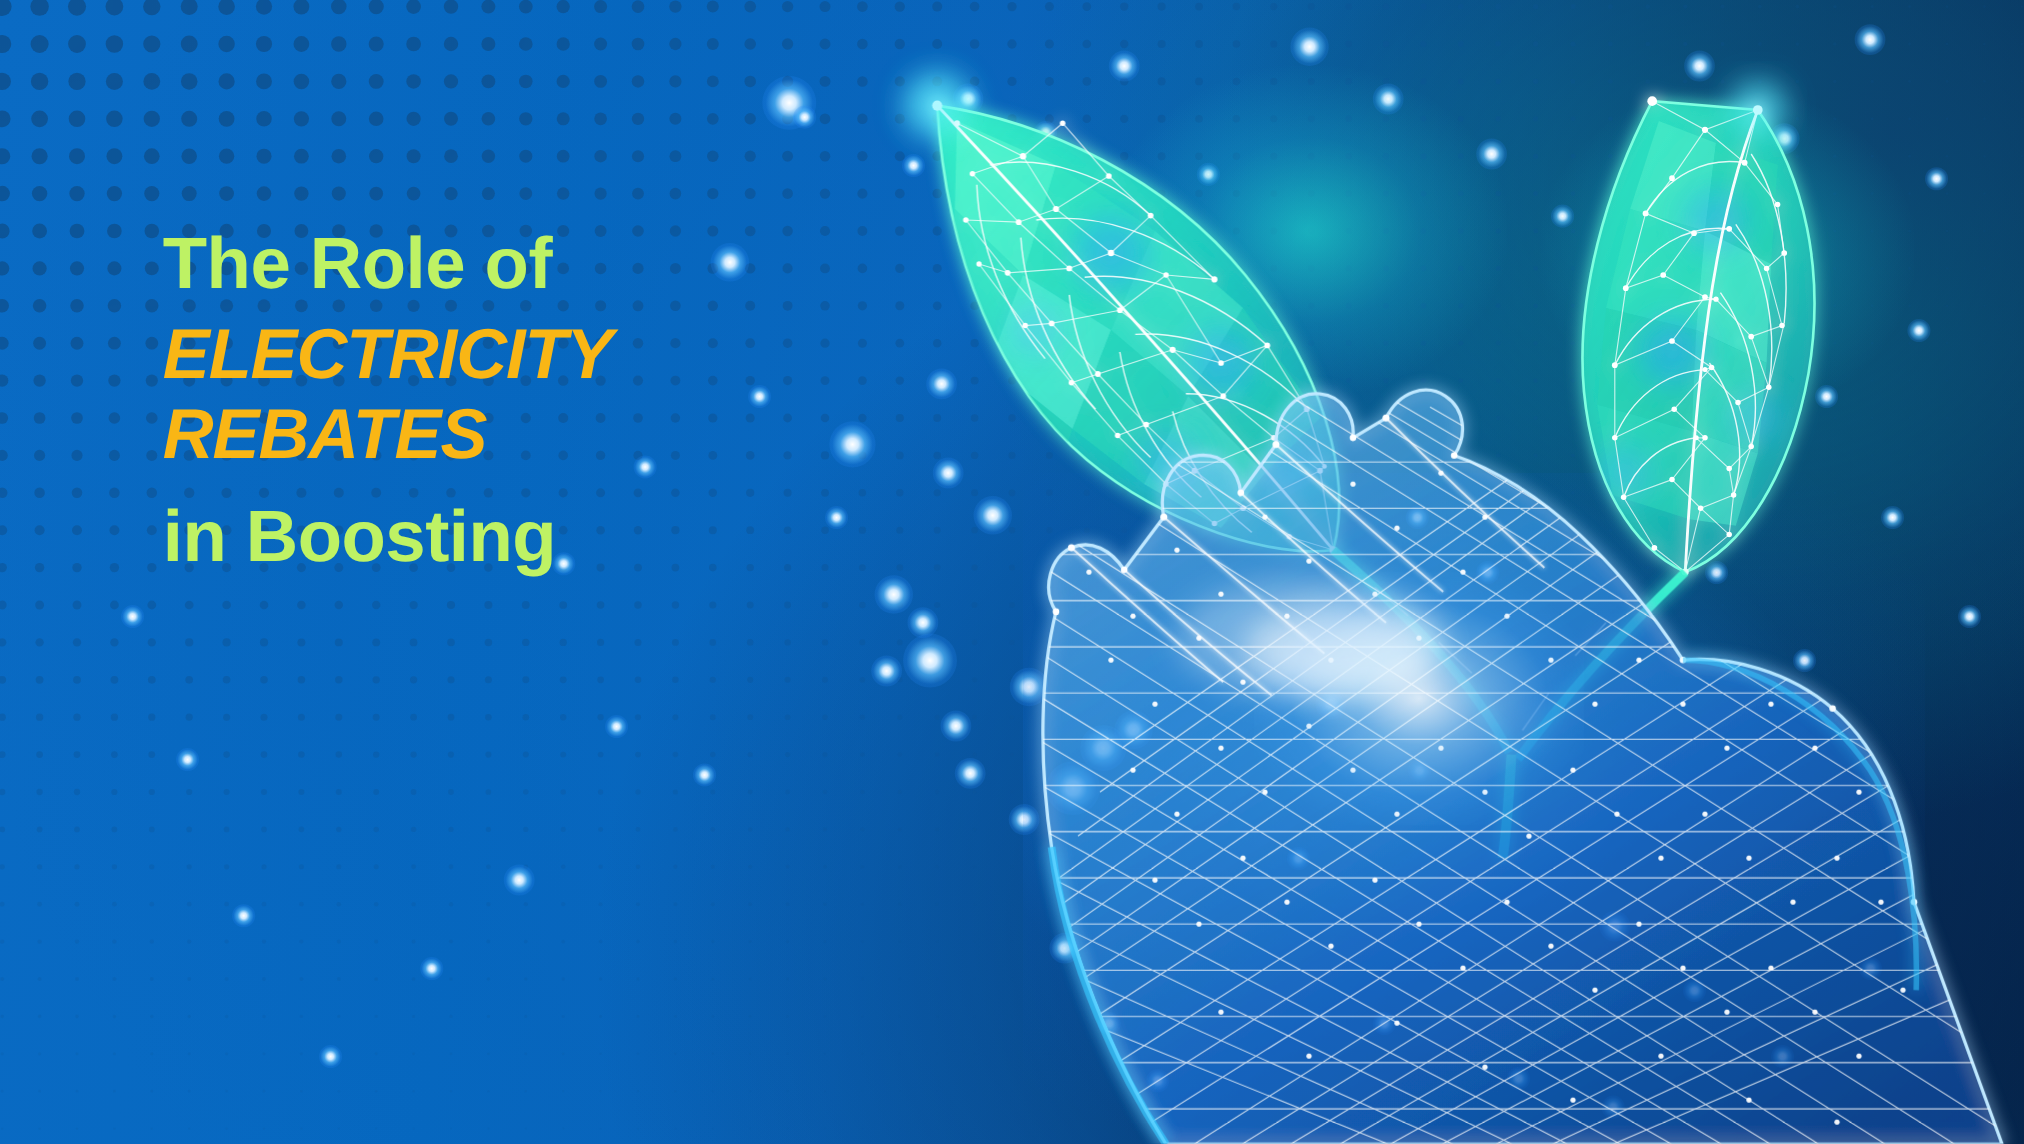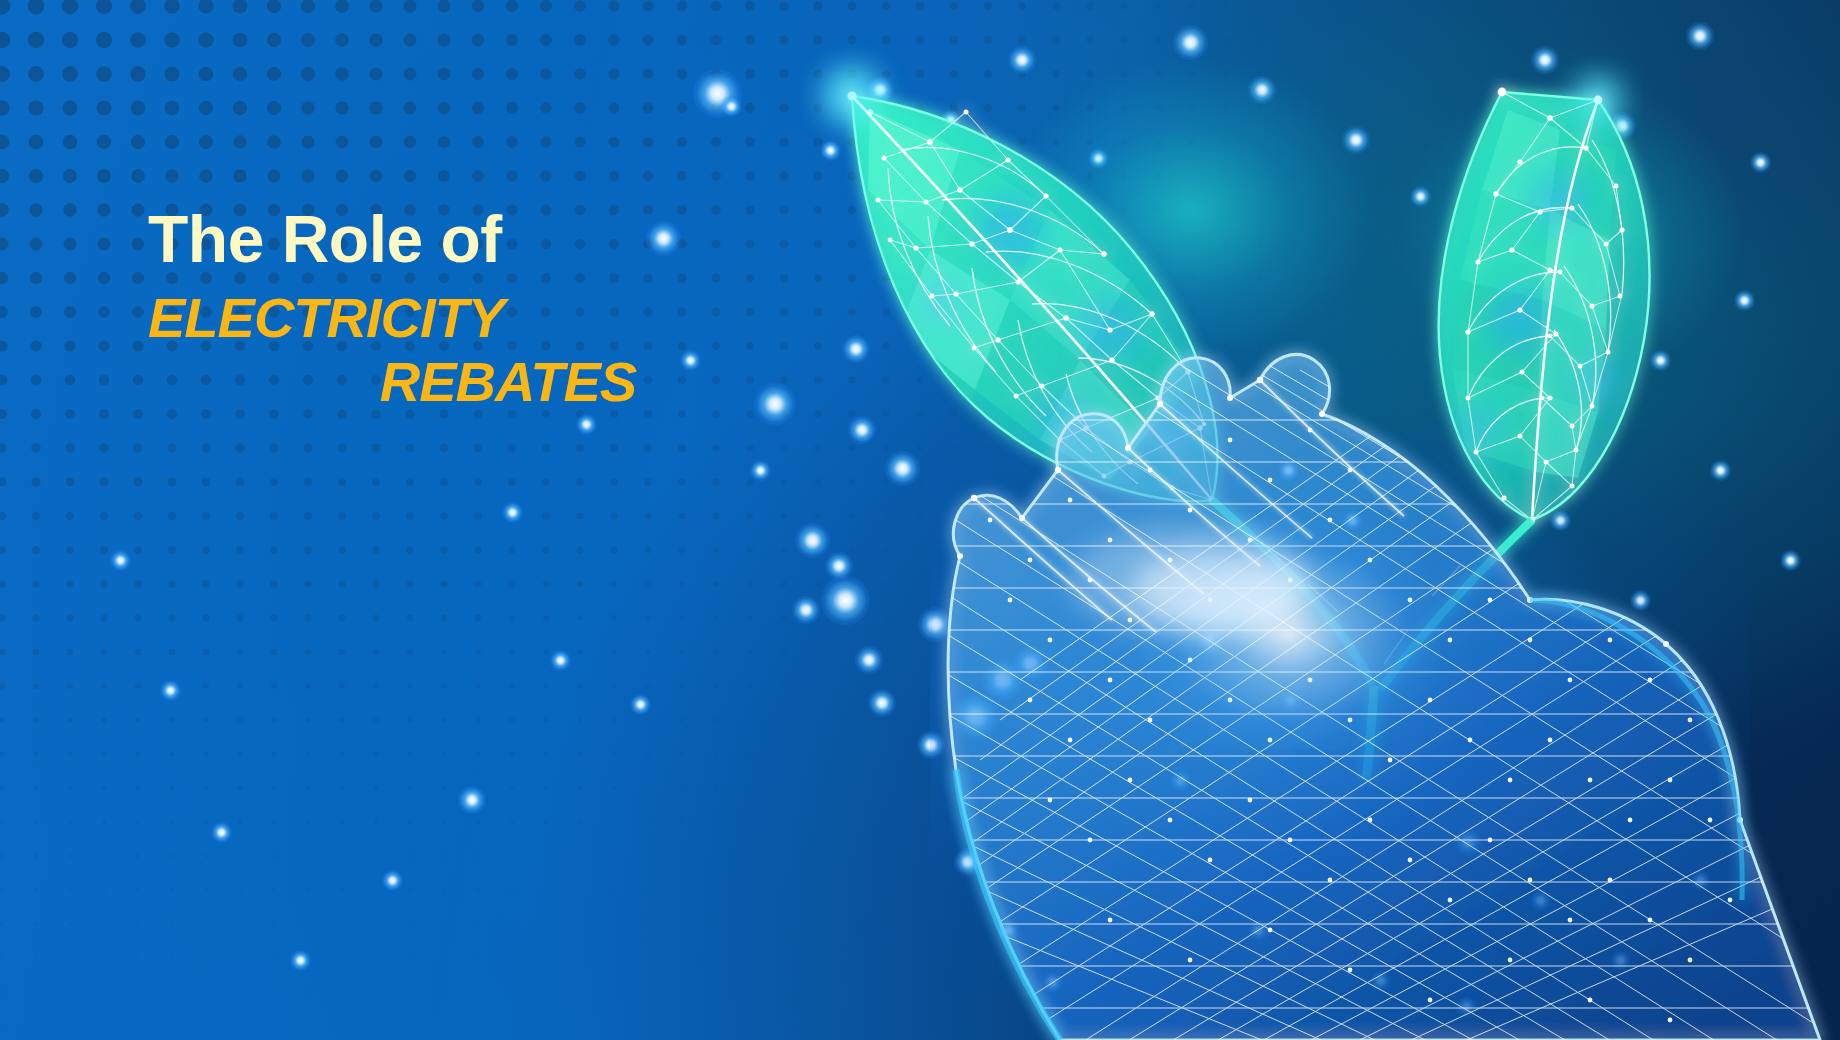--- a/index.html
+++ b/index.html
@@ -53,31 +53,31 @@
   .glow-palm { position:absolute; left:1140px; top:520px; width:300px; height:230px;
     background:radial-gradient(ellipse at center, rgba(255,255,255,0.80) 0%, rgba(200,235,255,0.40) 26%, rgba(90,180,255,0.14) 55%, rgba(40,140,255,0) 78%); }
 
   
   .headline {
     position:absolute; left:148px; top:206px;
     width:720px;
   }
   .hl-line { display:block; white-space:nowrap; }
   .hl-white {
-    color:#fef9c3;
+    color:#bef264;
     font-size:66px; font-weight:700; letter-spacing:-0.5px; line-height:1.0;
   }
   .hl-gold {
     color:#f9b615;
-    font-size:56px; font-weight:800; font-style:italic;
+    font-size:64px; font-weight:800; font-style:italic;
     letter-spacing:-1px; line-height:1.0;
   }
   .l1 { margin-bottom:18px; }
   .l2 { margin-bottom:8px; }
-  .l3 { margin-bottom:28px;text-align:center; }
+  .l3 { margin-bottom:28px; }
   .l4 { margin-bottom:16px; }
 </style>
 </head>
 <body>
 
 <div id="banner">
 
   <div class="bg-base"></div>
   <div class="bg-topright-tint"></div>
 
@@ -2207,15 +2207,16 @@
       </g>
     </svg>
   </div>
 
   <div class="glow-palm"></div>
 
   <div class="headline">
     <span class="hl-line hl-white l1">The Role of</span>
     <span class="hl-line hl-gold l2">ELECTRICITY</span>
     <span class="hl-line hl-gold l3">REBATES</span>
+    <span class="hl-line hl-white l4">in Boosting</span>
   </div>
 
 </div>
 
 </body></html>

